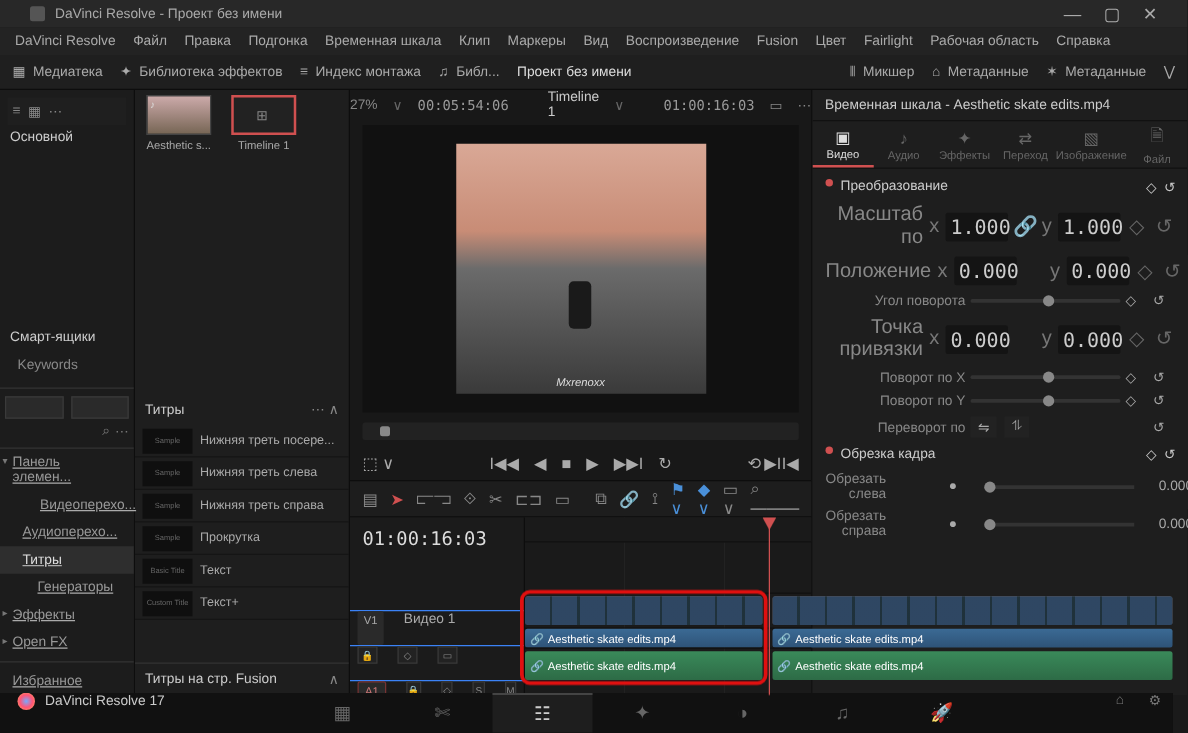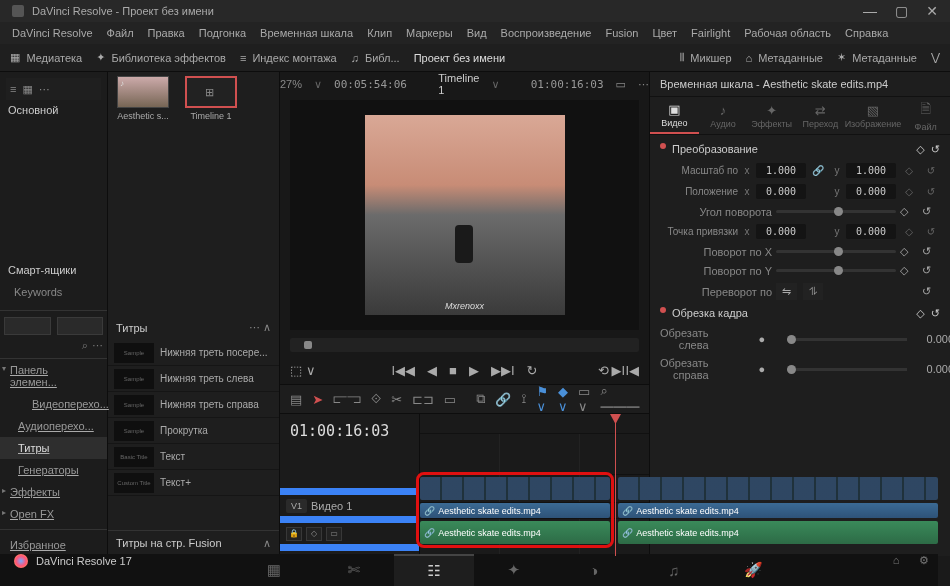--- a/index.html
+++ b/index.html
@@ -1,19 +1,19 @@
 <!DOCTYPE html>
 <html><head>
 <meta charset="utf-8">
 <style>
 * { margin: 0; padding: 0; box-sizing: border-box; font-family: "Segoe UI", Arial, sans-serif; }
 body { background: #1a1a1a; color: #aaa; font-size: 11px; width: 950px; height: 586px; overflow: hidden; position: relative; }
 
 
-.titlebar { height: 22px; background: #282828; display: flex; align-items: center; padding: 0 12px; justify-content: space-between; }
+.titlebar { height: 22px; background: #282828; display: flex; align-items: center; padding: 0 24px; justify-content: space-between; }
 .titlebar-left { display: flex; align-items: center; gap: 8px; }
 .titlebar-icon { width: 12px; height: 12px; border-radius: 2px; background: #555; }
 .titlebar-buttons { display: flex; gap: 18px; align-items: center; }
 .titlebar-btn { color: #aaa; cursor: pointer; font-size: 14px; line-height: 1; }
 
 
 .menubar { height: 22px; background: #232323; display: flex; align-items: center; padding: 0 6px; gap: 2px; }
 .menubar-item { padding: 2px 6px; color: #aaa; cursor: pointer; }
 
 
@@ -71,40 +71,40 @@
 
 .inspector { background: #1e1e1e; display: flex; flex-direction: column; overflow: hidden; }
 .insp-title { padding: 6px 10px; color: #ccc; border-bottom: 1px solid #111; }
 .insp-tabs { display: flex; height: 38px; border-bottom: 1px solid #111; }
 .insp-tab { flex: 1; display: flex; flex-direction: column; align-items: center; justify-content: center; gap: 1px; font-size: 9px; color: #666; cursor: pointer; }
 .insp-tab.active { color: #ddd; border-bottom: 2px solid #d05050; }
 .insp-tab .ti { font-size: 13px; }
 .insp-body { flex: 1; overflow: auto; padding: 4px 0; }
 .insp-section { padding: 4px 10px; color: #ccc; display:flex; align-items:flex-start; gap:6px; }
 .insp-section .dot { width:6px; height:6px; border-radius:50%; background:#d05050; }
-.prop-row { display: grid; grid-template-columns: 1fr 10px 50px 18px 10px 50px 18px 18px; gap: 4px; align-items: center; padding: 3px 10px; font-size: 10px; }
+.prop-row { display: grid; grid-template-columns: 1fr 10px 50px 18px 10px 50px 18px 18px; gap: 4px; align-items: center; padding: 3px 10px; font-size: 16px; }
 .prop-row .lbl { text-align: right; color: #888; }
 .prop-row .axis { color: #777; text-align: center; }
 .prop-row .val { background: #141414; color: #ccc; padding: 2px 4px; text-align: center; border-radius: 2px; font-family: monospace; }
 .prop-row .ico { color: #666; text-align: center; cursor: pointer; }
 .slider-row { display: grid; grid-template-columns: 1fr 120px 18px 18px; gap: 4px; align-items: center; padding: 3px 10px; }
 .slider-row .slider { height: 3px; background: #333; position: relative; border-radius: 2px; }
 .slider-row .slider::after { content:""; position:absolute; left:48%; top:-3px; width:9px; height:9px; background:#888; border-radius:50%; }
 .prop-row-single { display: grid; grid-template-columns: 1fr 10px 8px 120px 50px; gap:20px; align-items:center; padding: 3px 10px; }
 .prop-row-single .slider { height: 3px; background: #333; position: relative; }
 .prop-row-single .slider::after { content:""; position:absolute; left:0%; top:-3px; width:9px; height:9px; background:#888; border-radius:50%; }
 
 
 .tl-toolbar { height: 30px; background: #1d1d1d; display: flex; align-items: center; gap: 10px; padding: 0 10px; border-top: 1px solid #0d0d0d; border-bottom: 1px solid #0d0d0d; }
 .tl-tool { color: #888; cursor: pointer; font-size: 13px; }
 .tl-tool.sel { color: #d05050; }
 .timeline { display: flex; height: 142px; }
 .tl-head-col { width: 140px; background: #1b1b1b; border-right: 1px solid #0d0d0d; }
 .tl-tc-big { font-family: monospace; color: #ddd; font-size: 15px; padding: 8px 10px; }
-.tl-track-head { height: 28px; display: flex; align-items: center; gap: 4px; padding: 0 6px; border-top: 7px solid #3b82f6; }
+.tl-track-head { height: 28px; display: flex; gap: 16px; padding: 0 6px; border-top: 1px solid #3b82f6; }
 .tl-track-head .tag { background: #2a2a2a; color: #aaa; padding: 2px 5px; border-radius: 2px; font-size: 9px; }
 .tl-track-head.audio .tag { color: #c77; border: 1px solid #733; }
 .tl-track-head .tbtn { width: 16px; height: 14px; background: #222; border: 1px solid #383838; font-size: 8px; display:flex; align-items:center; justify-content:center; color:#888; cursor:pointer; }
 .tl-tracks { flex: 1; position: relative; background: repeating-linear-gradient(to right, #1a1a1a 0, #1a1a1a 79px, #222 79px, #222 80px); }
 .ruler { height: 20px; background: #1a1a1a; border-bottom: 1px solid #111; position: relative; }
 .playhead { position: absolute; top: 0; bottom: 0; width: 1px; background: #d05050; left: 195px; z-index: 5; }
 .playhead::before { content:""; position:absolute; top:0; left:-5px; width:11px; height:10px; background:#d05050; clip-path: polygon(0 0, 100% 0, 50% 100%); }
 .track { height: 28px; border-top: 1px solid #111; position: relative; }
 .spacer-track { height: 40px; }
 .clip { position: absolute; top: 2px; bottom: 2px; border-radius: 2px; display: flex; align-items: center; padding: 0 4px; gap: 3px; font-size: 9px; color: #fff; overflow: hidden; }
@@ -218,21 +218,21 @@
         <span style="color:#777;">⌕</span>
         <span style="color:#777;">⋯</span>
       </div>
     </div>
 
     <div class="leftnav">
       <div class="leftnav-item expand open">Панель элемен...</div>
       <div class="leftnav-item" style="padding-left:32px;">Видеоперехо...</div>
       <div class="leftnav-item" style="padding-left:18px;">Аудиоперехо...</div>
       <div class="leftnav-item active" style="padding-left:18px;">Титры</div>
-      <div class="leftnav-item" style="padding-left:18px;">Генераторы</div>
+      <div class="leftnav-item" style="padding-left:30px;">Генераторы</div>
       <div class="leftnav-item expand">Эффекты</div>
       <div class="leftnav-item expand">Open FX</div>
       <div style="height:1px;background:#333;margin:4px 0;"></div>
       <div class="leftnav-item">Избранное</div>
     </div>
   </div>
 
   <div class="panelB">
 
     <div class="thumbs-row">

